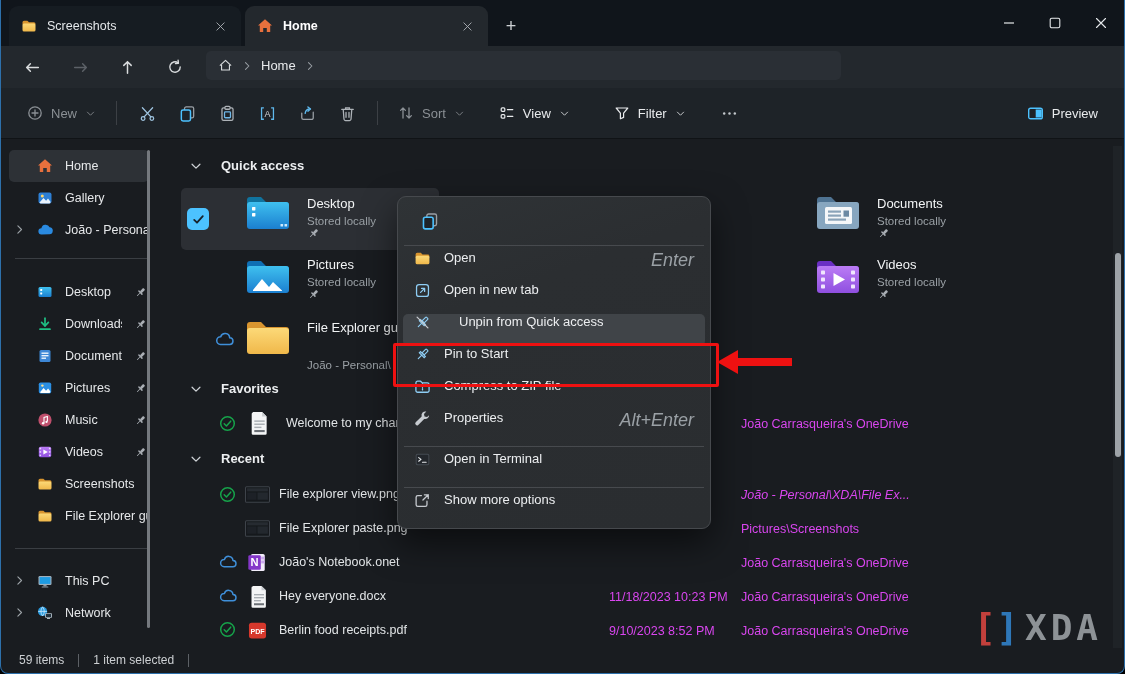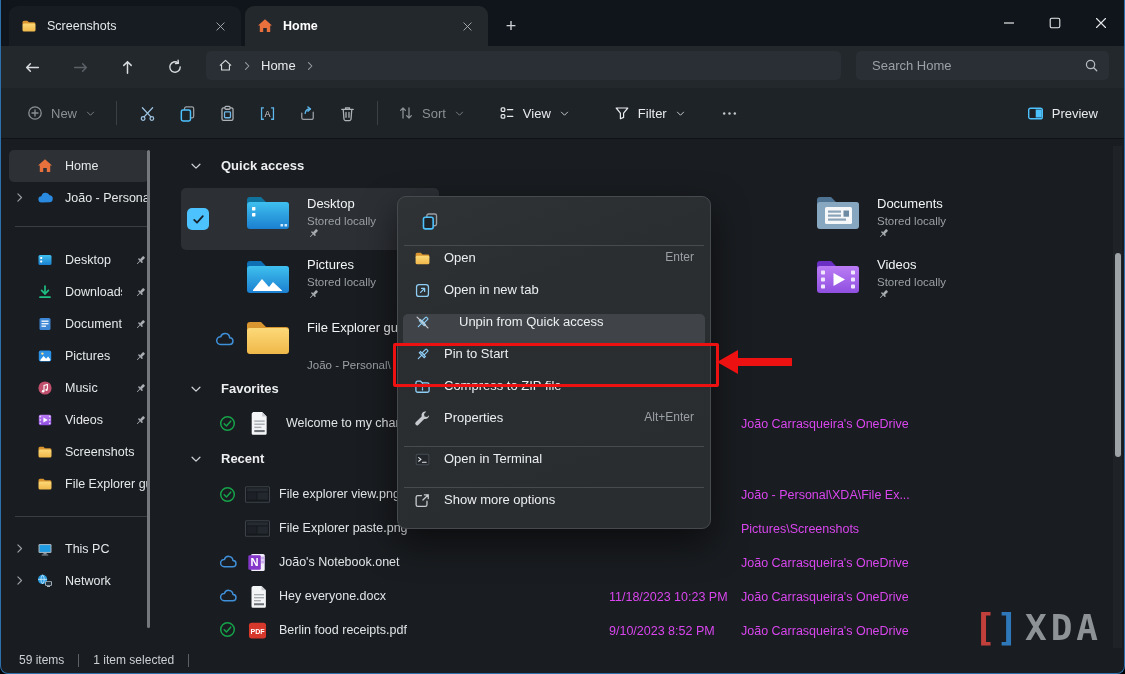--- a/index.html
+++ b/index.html
@@ -55,21 +55,21 @@
   
   .cmenu{left:396px;top:196px;width:314px;box-sizing:border-box;background:linear-gradient(160deg,#2f3336 0%,#2b2e31 30%,#2a2d30 100%);
          border:1px solid #46494d;border-radius:9px;padding:4px;box-shadow:0 14px 34px rgba(0,0,0,.55);z-index:10;}
   .cm-iconrow{height:40px;display:flex;align-items:center;padding:0 12px;}
   .cm-iconbtn{width:32px;height:30px;display:flex;align-items:center;justify-content:center;border-radius:5px;}
   .cm-sep{height:1px;background:#474a4e;margin:4px 2px;}
   .cm-item{height:32px;display:flex;align-items:flex-start;gap:13px;padding:0 11px;margin:0 1px;border-radius:5px;font-size:13px;color:#eceef0;}
   .cm-item.hl{background:#404448;gap:28px;}
   .cm-ic{width:17px;height:17px;flex:none;display:flex;align-items:center;justify-content:center;}
   .cm-label{flex:1;white-space:nowrap;}
-  .cm-short{font-size:12px;color:#9aa0a5;}
+  .cm-short{font-size:18px;color:#9aa0a5;font-style:italic;}
   
   .red-box{left:392px;top:343px;width:320px;height:38px;border:3px solid #ee1111;z-index:40;border-radius:2px;}
   .arrow-head{left:716px;top:350px;width:0;height:0;border-top:12px solid transparent;border-bottom:12px solid transparent;border-right:21px solid #ee1111;z-index:40;}
   .arrow-tail{left:735px;top:358px;width:56px;height:8px;background:#ee1111;z-index:40;}
   
   .statusbar{left:0;right:0;bottom:0;height:26px;display:flex;align-items:center;gap:14px;padding:0 18px;font-size:12px;color:#cdd0d3;}
   .vdiv{width:1px;height:13px;background:#5d6166;}
   
   .watermark{right:22px;bottom:24px;display:flex;align-items:center;z-index:30;font-family:"DejaVu Sans Mono",monospace;font-weight:bold;}
   .wm-bl{color:#c2403c;font-size:38px;}
@@ -503,28 +503,20 @@
         </svg>
       </span>
     <span class="crumb-label">Home</span>
     <span style="color:#9aa0a5;">
         <svg class="ic" width="12" height="12">
           <use href="#chevR"></use>
         </svg>
       </span>
   </div>
 
-  <div class="abs searchbar">
-    <input type="text" placeholder="Search Home" style="">
-    <span style="color:#b7bcc0;">
-        <svg class="ic" width="15" height="15">
-          <use href="#mag"></use>
-        </svg>
-      </span>
-  </div>
 
   <div class="abs toolbar">
     <div class="tbtn dim">
       <svg class="ic" width="16" height="16">
           <use href="#plusC"></use>
         </svg>
       <span>New</span>
       <svg class="ic chev" width="11" height="11">
           <use href="#chevD"></use>
         </svg>
@@ -601,20 +593,26 @@
     </div>
   </div>
 
   <div class="abs sidebar">
     <div style="height:10px;"></div>
     <div class="side-item sel">
       <svg class="ic" width="16" height="16">
           <use href="#homeS"></use>
         </svg>
       <span class="side-label">Home</span>
+    </div>
+    <div class="side-item">
+      <svg class="ic" width="16" height="16">
+          <use href="#gal"></use>
+        </svg>
+      <span class="side-label">Gallery</span>
     </div>
     <div class="side-item">
       <span class="side-chev">
           <svg class="ic" width="13" height="13">
             <use href="#chevR"></use>
           </svg>
         </span>
       <svg class="ic" width="16" height="16">
           <use href="#oneD"></use>
         </svg>
@@ -830,21 +828,21 @@
         <svg class="ic" width="17" height="17">
           <use href="#checkC"></use>
         </svg>
       </div>
     <div class="abs" style="left:244px;top:486px;">
         <svg class="ic" width="25" height="17">
           <use href="#thumb"></use>
         </svg>
       </div>
     <div class="abs row-name" style="left:278px;top:487px;">File explorer view.png</div>
-    <div class="abs row-meta" style="left:740px;top:488px;">João - Personal\XDA\File Ex...</div>
+    <div class="abs row-meta" style="left:740px;top:488px;font-style:italic;">João - Personal\XDA\File Ex...</div>
   </div>
 
   <div>
     <div class="abs" style="left:244px;top:520px;">
         <svg class="ic" width="25" height="17">
           <use href="#thumb"></use>
         </svg>
       </div>
     <div class="abs row-name" style="left:278px;top:521px;">File Explorer paste.png</div>
     <div class="abs row-meta" style="left:740px;top:522px;">Pictures\Screenshots</div>

